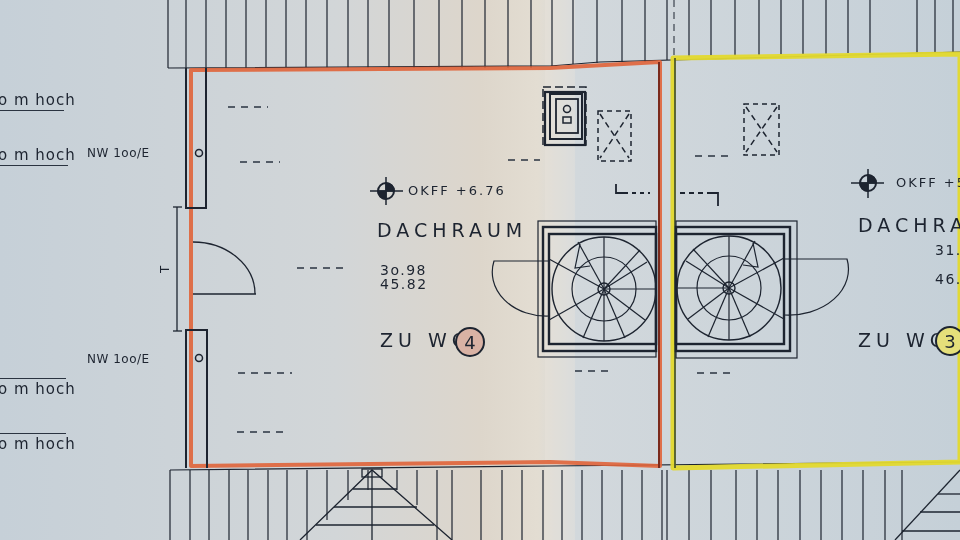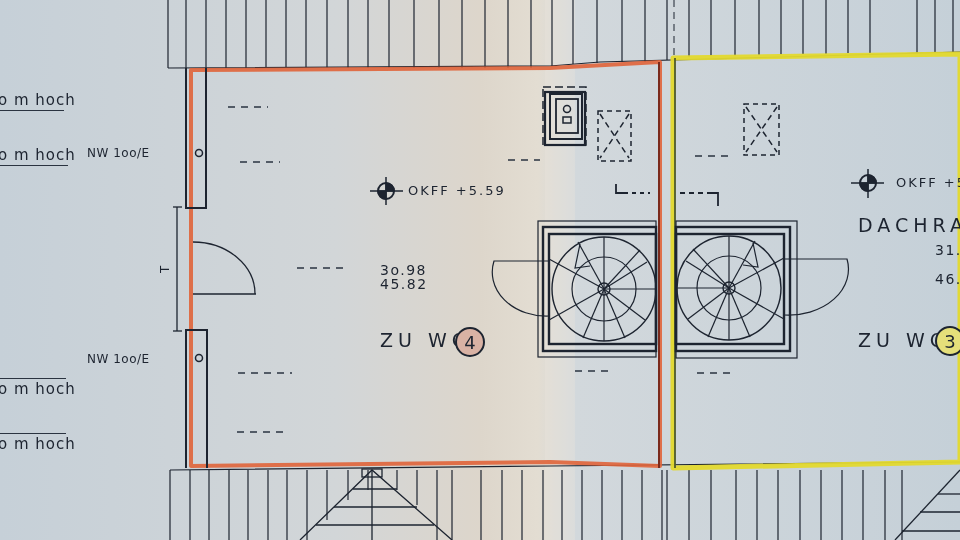--- a/index.html
+++ b/index.html
@@ -266,21 +266,22 @@
   </svg>
 
   <div class="txt hoch underline" style="left:-2px; top:91px; width:66px;">o m hoch</div>
   <div class="txt hoch underline" style="left:-2px; top:146px; width:70px;">o m hoch</div>
   <div class="txt hoch" style="left:-2px; top:378px; border-top:1.5px solid #2a3340; padding-top:1px; width:68px;">o m hoch</div>
   <div class="txt hoch" style="left:-2px; top:433px; border-top:1.5px solid #2a3340; padding-top:1px; width:68px;">o m hoch</div>
   <div class="txt t-label" style="left:87px; top:146px;">NW 1oo/E</div>
   <div class="txt t-label" style="left:87px; top:352px;">NW 1oo/E</div>
   <div class="txt t-label" style="left:161px; top:262px; transform:rotate(-90deg); font-size:12px;">T</div>
 
-  <div class="txt t-level" style="left:408px; top:183px;">OKFF +5.59</div>
+  <div class="txt t-level" style="left:408px; top:183px;">OKFF +6.76</div>
+  <div class="txt t-title" style="left:377px; top:219px;">DACHRAUM</div>
   <div class="txt t-num" style="left:380px; top:262px;">3o.98</div>
   <div class="txt t-num" style="left:380px; top:276px;text-align:right;">45.82</div>
   <div class="txt t-zu" style="left:380px; top:329px;">ZU WO</div>
   <div class="badge" style="left:455px; top:327px; background:#d9b2a4;">4</div>
 
   <div class="txt t-level" style="left:896px; top:175px;">OKFF +5</div>
   <div class="txt t-title" style="left:858px; top:214px;">DACHRAU</div>
   <div class="txt t-num" style="left:935px; top:242px;">31.</div>
   <div class="txt t-num" style="left:935px; top:271px;">46.</div>
   <div class="txt t-zu" style="left:858px; top:329px;">ZU WO</div>

